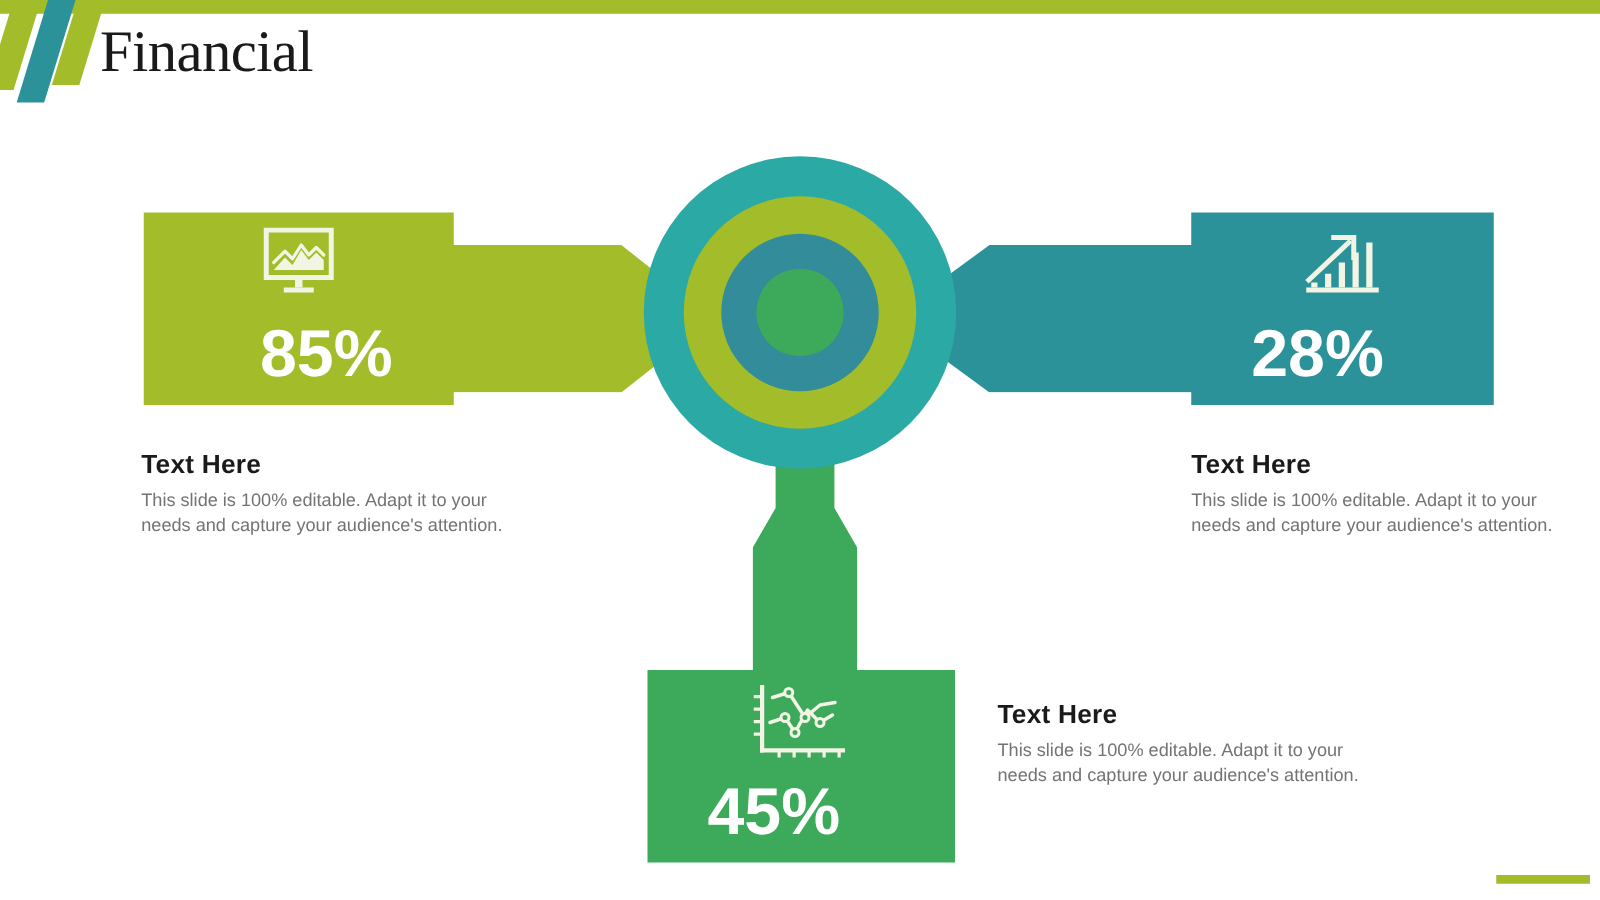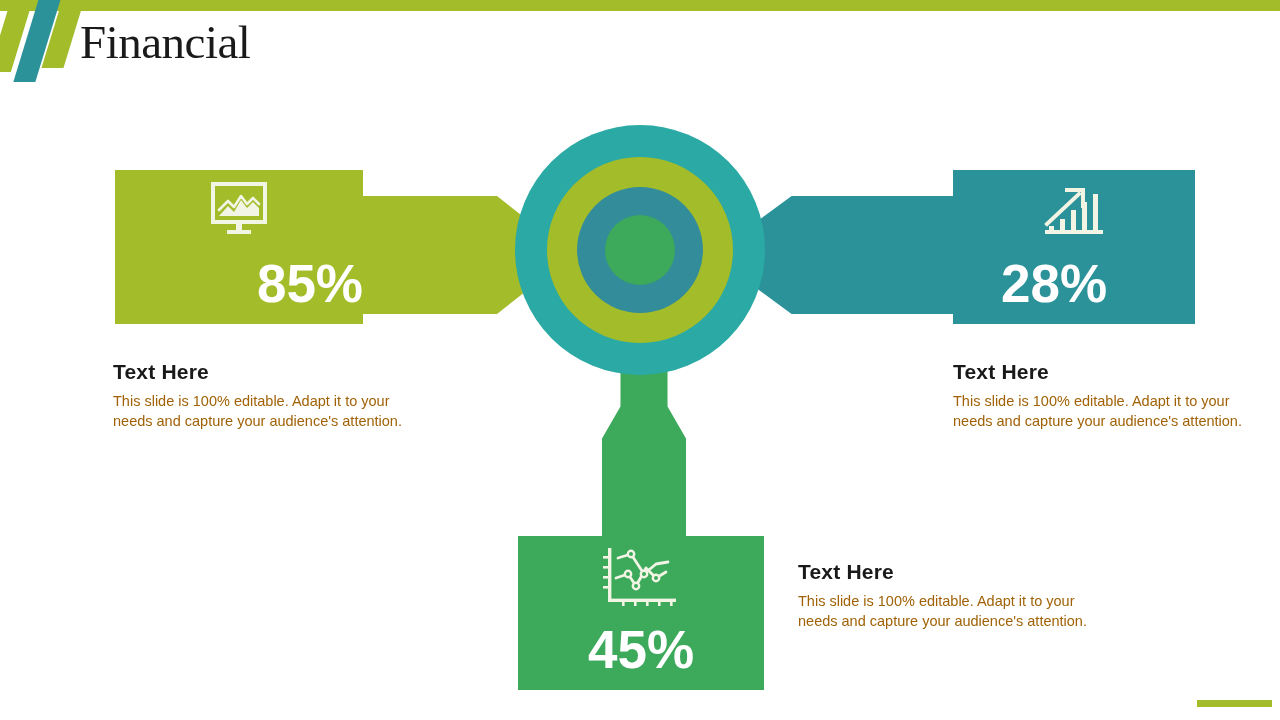--- a/index.html
+++ b/index.html
@@ -160,44 +160,44 @@
     position: absolute;
     left: 0;
     right: 0;
     bottom: 14px;
     text-align: center;
     font-size: 53px;
     font-weight: 700;
     letter-spacing: 0px;
     line-height: 1;
   }
-  .panel-left .panel-value  { text-align: right; padding-left: 44px; }
+  .panel-left .panel-value  { text-align: center; padding-left: 44px; }
   .panel-right .panel-value { text-align: left; padding-left: 48px; }
-  .panel-bottom .panel-value{ text-align: left; padding-left: 70px; }
+  .panel-bottom .panel-value{ text-align: left; padding-left: 48px; }
 
   
   .textblock {
     position: absolute;
     width: 290px;
   }
   .tb-left   { left: 113px; top: 360px; }
   .tb-right  { left: 953px; top: 360px; }
   .tb-bottom { left: 798px; top: 560px; }
 
   .tb-heading {
     font-size: 21px;
     font-weight: 700;
     color: #1a1a1a;
     margin: 0 0 8px 0;
     letter-spacing: 0.2px;
   }
   .tb-body {
     font-size: 14.5px;
     font-weight: 400;
-    color: #a16207;
+    color: #737373;
     line-height: 1.37;
     margin: 0;
   }
 </style>
 </head>
 <body>
 
 <div class="header-bar"></div>
 
 <div class="corner-stripes">

